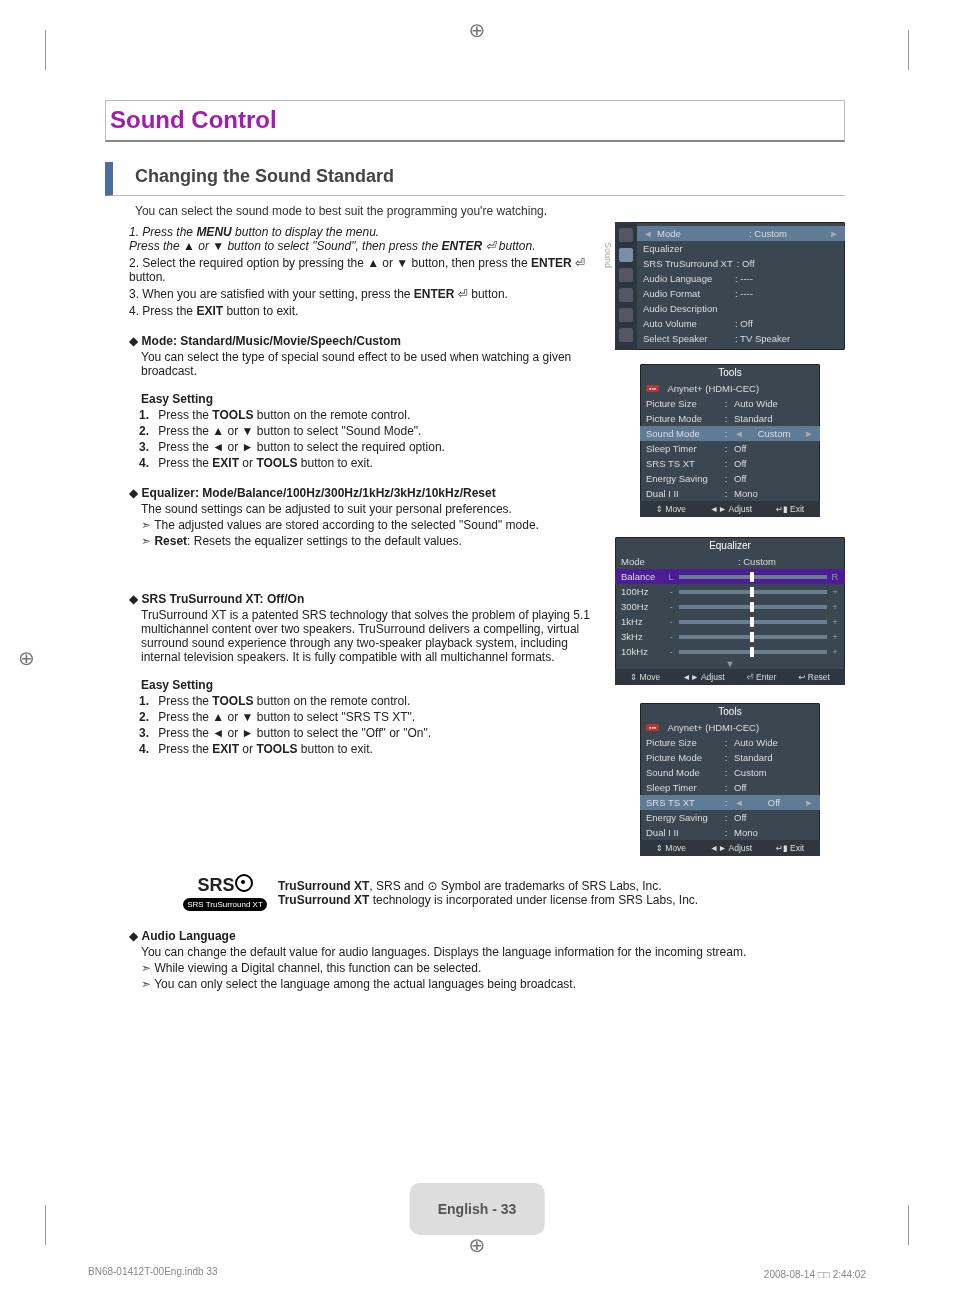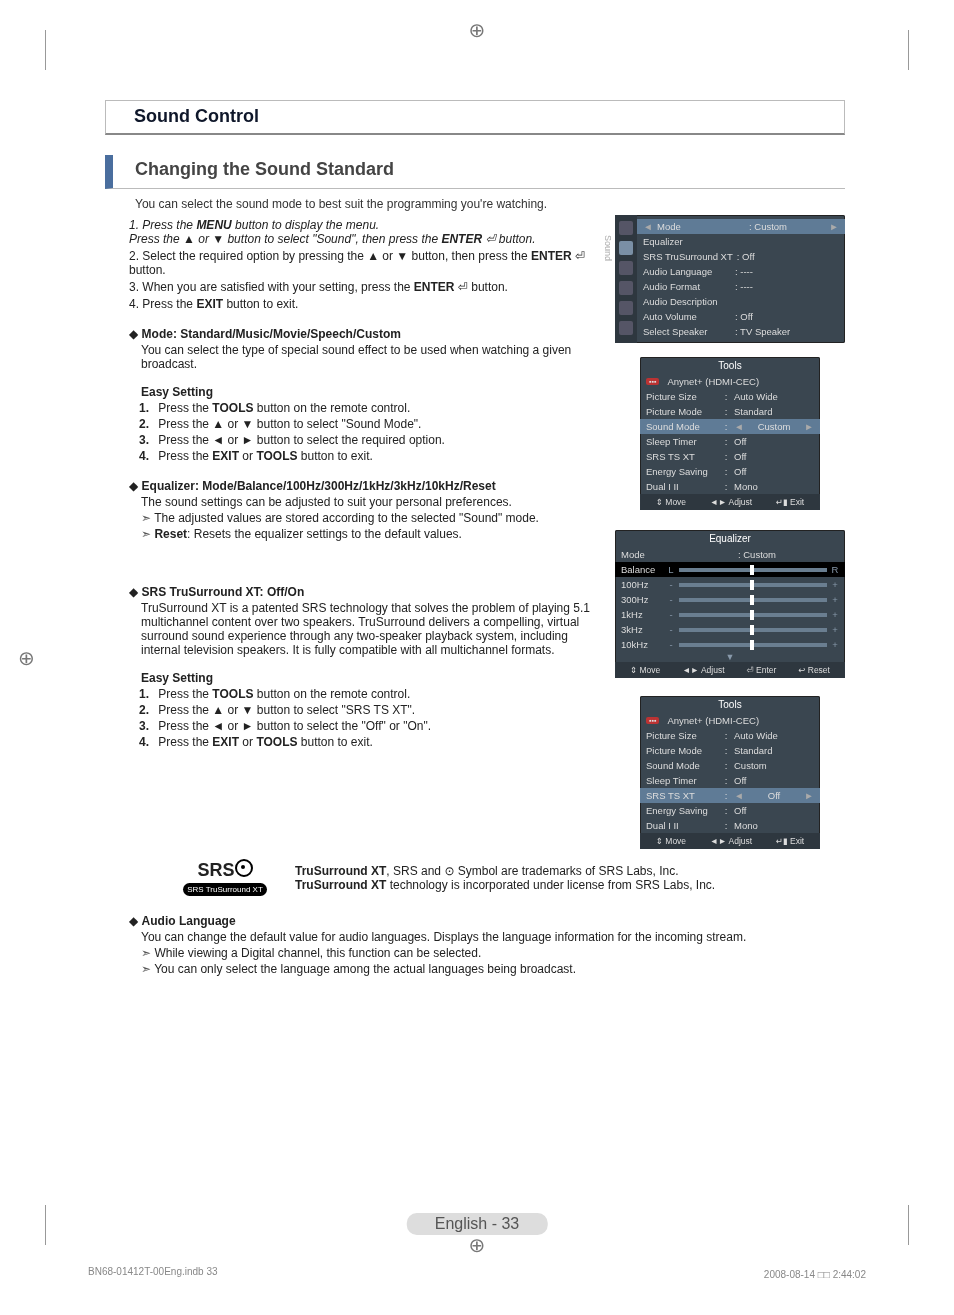--- a/index.html
+++ b/index.html
@@ -8,21 +8,21 @@
   .crop.top{top:18px;left:50%;transform:translateX(-50%)}
   .crop.left{top:50%;left:18px;transform:translateY(-50%)}
   .crop.right{top:50%;right:18px;transform:translateY(-50%)}
   .cropglyph{font-size:20px;color:#777}
   .hair{position:absolute;background:#999}
   .hair.l{left:45px;top:30px;width:1px;height:40px}
   .hair.r{right:45px;top:30px;width:1px;height:40px}
   .hair.bl{left:45px;bottom:70px;width:1px;height:40px}
   .hair.br{right:45px;bottom:70px;width:1px;height:40px}
   .content{position:absolute;left:105px;top:100px;width:740px}
-  .sect-title{border:1px solid #bbb;border-bottom:2px solid #888;padding:5px 28px 6px;font-size:18px;font-weight:bold;color:#0f172a}
+  .sect-title{border:1px solid #bbb;border-bottom:2px solid #888;padding:5px 4px 6px;font-size:24px;font-weight:bold;color:#a21caf}
   .sub-title{margin-top:20px;border-left:8px solid #4a6e9e;padding:4px 22px 8px;font-size:18px;font-weight:bold;color:#444;border-bottom:1px solid #bbb}
   .intro{margin:8px 0 4px 30px;color:#333}
   .two-col{display:flex;gap:18px}
   .left{flex:1;min-width:0}
   .right{width:230px;flex:none}
   .steps{margin:0 0 0 24px;padding:0}
   .bullet-dia{margin:16px 0 2px 24px;font-weight:bold}
   .bullet-dia::before{content:"◆ ";font-weight:normal}
   .para{margin:2px 0 2px 36px}
   .sub-h{margin:14px 0 2px 36px;font-weight:bold}
@@ -42,28 +42,28 @@
   .osd1{display:flex}
   .osd1 .iconbar{width:22px;background:#2e373f;display:flex;flex-direction:column;align-items:center;gap:6px;padding:6px 0}
   .osd1 .iconbar div{width:14px;height:14px;border-radius:2px;background:#556}
   .osd1 .body{flex:1;padding:4px 0}
   .eq-row{display:flex;align-items:center;padding:2px 6px;gap:4px}
   .eq-row .lbl{flex:0 0 42px}
   .eq-row .minus{flex:0 0 8px;text-align:center;color:#89a}
   .eq-row .track{flex:1;height:4px;background:#6a7e90;position:relative}
   .eq-row .track .thumb{position:absolute;top:-3px;width:4px;height:10px;background:#fff;left:48%}
   .eq-row .plus{flex:0 0 8px;text-align:center;color:#89a}
-  .srs-box{display:flex;align-items:center;gap:20px;margin:10px 0 6px 70px}
+  .srs-box{display:flex;align-items:center;gap:3px;margin:18px 0 6px 70px}
   .srs-logo{width:100px;text-align:center}
   .srs-logo .big{font-weight:900;font-size:18px;letter-spacing:0px}
   .srs-logo .big .circ{display:inline-block;border:2px solid #000;border-radius:50%;width:14px;height:14px;vertical-align:-1px;position:relative}
   .srs-logo .big .circ::after{content:"";position:absolute;left:4px;top:4px;width:4px;height:4px;background:#000;border-radius:50%}
   .srs-logo .pill{margin-top:2px;background:#000;color:#fff;font-size:8px;padding:2px 4px;border-radius:8px;display:inline-block}
   .srs-text{font-size:12px}
-  .page-badge{position:absolute;left:50%;bottom:80px;transform:translateX(-50%);background:#ddd;border-radius:10px;padding:2px 28px;font-size:16px;font-weight:normal;color:#555}
+  .page-badge{position:absolute;left:50%;bottom:80px;transform:translateX(-50%);background:#ddd;border-radius:10px;padding:18px 28px;font-size:14px;font-weight:bold;color:#555}
   .foot-left{position:absolute;left:88px;bottom:38px;font-size:10px;color:#888}
   .foot-right{position:absolute;right:88px;bottom:35px;font-size:10px;color:#888}
   .tri{color:#aaa;display:inline-block;width:10px;text-align:center}
   b{font-weight:bold}
   .sidebar-label{position:absolute;left:-12px;top:20px;font-size:9px;color:#aaa;writing-mode:vertical-rl}
 </style>
 </head>
 <body>
 
 <div class="page">
@@ -219,21 +219,21 @@
             </div>
         </div>
 
         <div class="osd" style="margin-top:20px">
           <div class="title">Equalizer</div>
           <div class="row">
               <span class="k" style="flex:0 0 50px">Mode</span>
               <span class="v" style="text-align:center">: Custom</span>
             </div>
           <div id="osd3body">
-              <div class="eq-row sel" style="background: #000000;">
+              <div class="eq-row sel" style="background: #4c1d95;">
                 <span class="lbl">Balance</span>
                 <span class="minus">L</span>
                 <span class="track">
                   <span class="thumb"></span>
                 </span>
                 <span class="plus">R</span>
               </div>
               <div class="eq-row">
                 <span class="lbl">100Hz</span>
                 <span class="minus">-</span>

